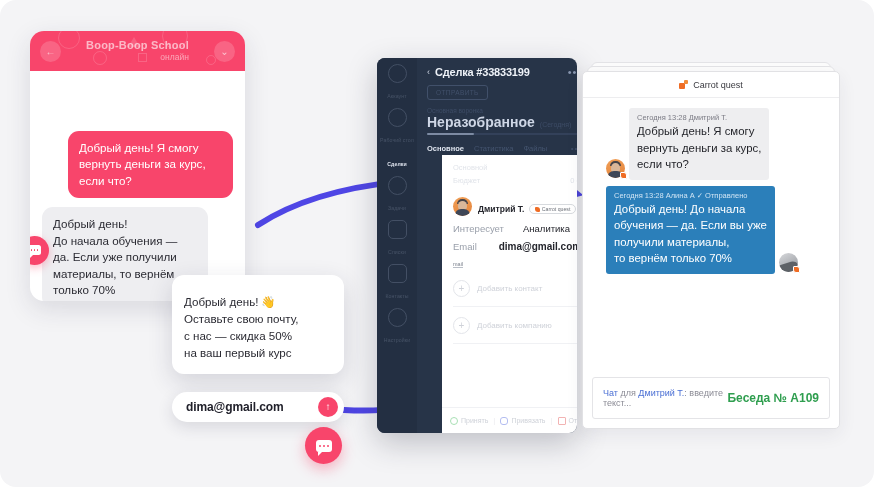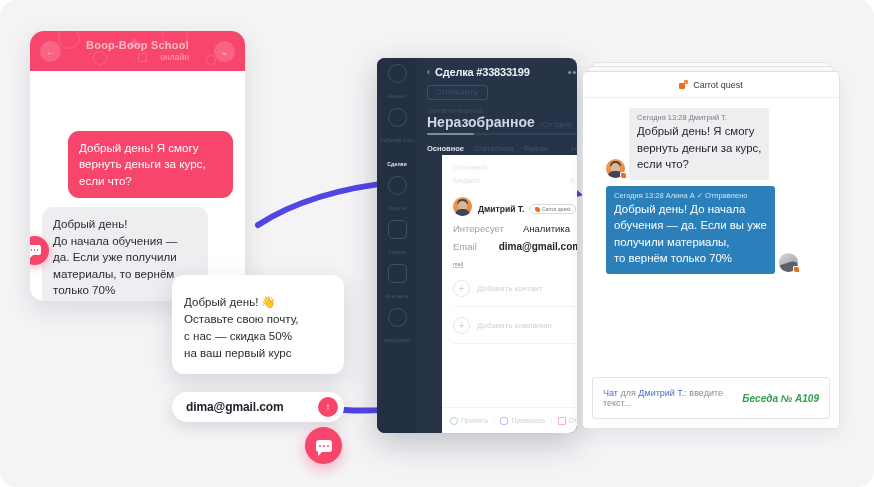--- a/index.html
+++ b/index.html
@@ -319,21 +319,21 @@
   .msg-row.out { justify-content: flex-start; margin-top: 6px; }
 
   #panel-footer {
     position: absolute; left: 9px; right: 9px; bottom: 9px;
     height: 42px;
     border: 1px solid #e4e4e7; border-radius: 3px;
     display: flex; align-items: center; padding: 0 10px;
   }
   #footer-text { font-size: 9px; color: #8b8b95; flex: 1; }
   #footer-text a { color: #4a6fd4; }
-  #footer-badge { font-size: 10px; color: #2f9e4f; font-weight: 700; font-style: italic; }
+  #footer-badge { font-size: 12px; color: #2f9e4f; font-weight: 700; }
 
   
   #arrows { position: absolute; left: 0; top: 0; width: 874px; height: 487px; pointer-events: none; }
 </style>
 </head>
 <body>
 
 <div id="stage">
 
   <svg id="arrows" viewBox="0 0 874 487">

